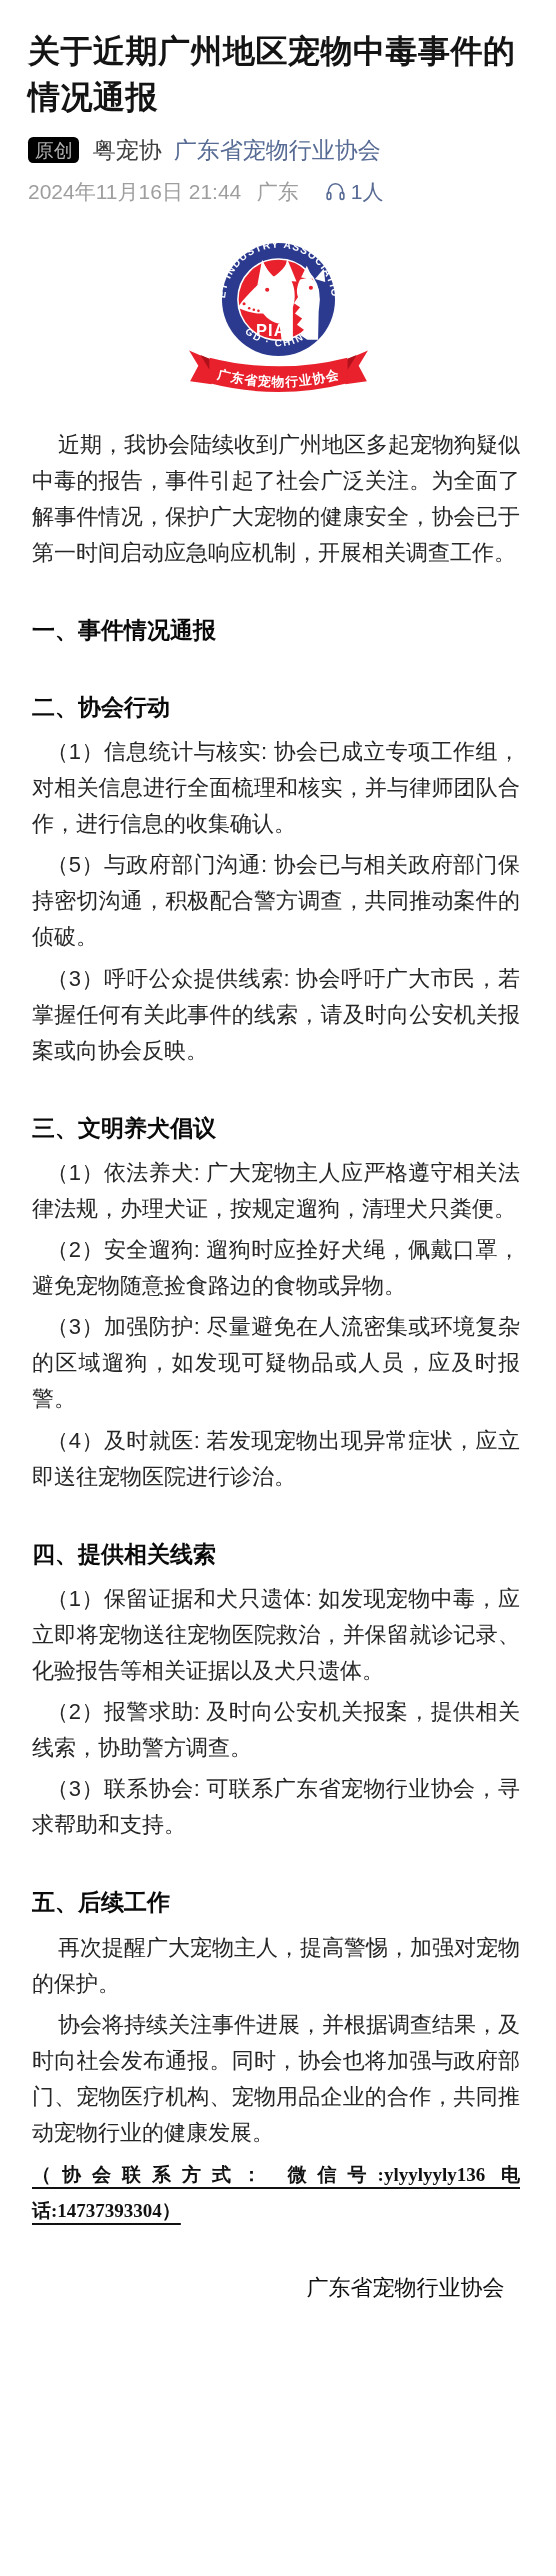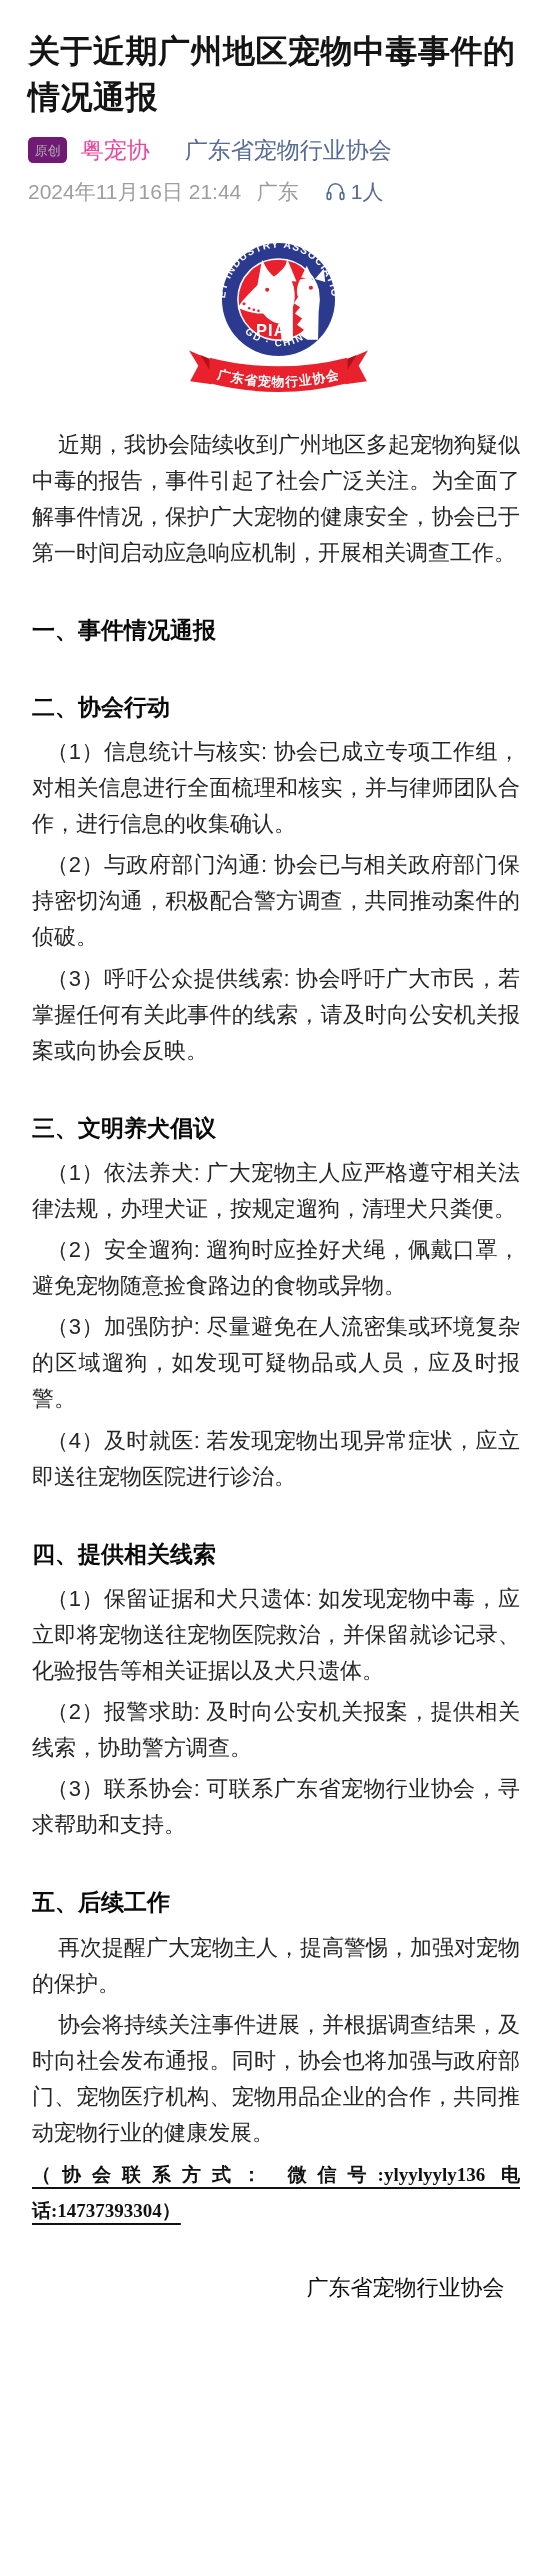--- a/index.html
+++ b/index.html
@@ -12,24 +12,24 @@
   .title {
     margin:0; padding:28px 28px 0 28px;
     font-size:32px; line-height:46px; font-weight:700; color:#141414;
     letter-spacing:0.5px;
   }
   .byline {
     margin:16.5px 28px 0 28px;
     display:flex; align-items:center; font-size:23px; line-height:27px;
   }
   .orig-badge {
-    background:#701a75; color:#b2b2b2; font-size:13px; line-height:17px;
+    background:#000000; color:#b2b2b2; font-size:19px; line-height:17px;
     padding:4.1px 6.7px; border-radius:5.2px; margin-right:13.4px; flex:0 0 auto;
   }
-  .author { color:#ec4899; margin-right:35px; }
+  .author { color:#404040; margin-right:12px; }
   .account { color:#576b95; text-decoration:none; }
   .meta {
     margin:15.5px 28px 0 28px; font-size:21px; line-height:25px; color:#9e9e9e;
     display:flex; 
   }
   .meta .loc { margin-left:15.5px; }
   .listen { margin-left:25px; color:#576b95; display:flex; align-items:center; }
   .listen svg { display:block; margin-right:4.1px; }
   
   .logo-wrap { margin:26px auto 0 auto; width:185px; }
@@ -146,21 +146,21 @@
   </div>
 
   <div class="body">
 
     <p class="indent">近期，我协会陆续收到广州地区多起宠物狗疑似中毒的报告，事件引起了社会广泛关注。为全面了解事件情况，保护广大宠物的健康安全，协会已于第一时间启动应急响应机制，开展相关调查工作。</p>
 
     <h2 class="sec-heading">一、事件情况通报</h2>
 
     <h2 class="sec-heading">二、协会行动</h2>
     <p class="num">（1）信息统计与核实: 协会已成立专项工作组，对相关信息进行全面梳理和核实，并与律师团队合作，进行信息的收集确认。</p>
-    <p class="num">（2）与政府部门沟通: 协会已与相关政府部门保持密切沟通，积极配合警方调查，共同推动案件的侦破。</p>
+    <p class="num">（5）与政府部门沟通: 协会已与相关政府部门保持密切沟通，积极配合警方调查，共同推动案件的侦破。</p>
     <p class="num">（3）呼吁公众提供线索: 协会呼吁广大市民，若掌握任何有关此事件的线索，请及时向公安机关报案或向协会反映。</p>
 
     <h2 class="sec-heading">三、文明养犬倡议</h2>
     <p class="num">（1）依法养犬: 广大宠物主人应严格遵守相关法律法规，办理犬证，按规定遛狗，清理犬只粪便。</p>
     <p class="num">（2）安全遛狗: 遛狗时应拴好犬绳，佩戴口罩，避免宠物随意捡食路边的食物或异物。</p>
     <p class="num">（3）加强防护: 尽量避免在人流密集或环境复杂的区域遛狗，如发现可疑物品或人员，应及时报警。</p>
     <p class="num">（4）及时就医: 若发现宠物出现异常症状，应立即送往宠物医院进行诊治。</p>
 
     <h2 class="sec-heading">四、提供相关线索</h2>
     <p class="num">（1）保留证据和犬只遗体: 如发现宠物中毒，应立即将宠物送往宠物医院救治，并保留就诊记录、化验报告等相关证据以及犬只遗体。</p>

